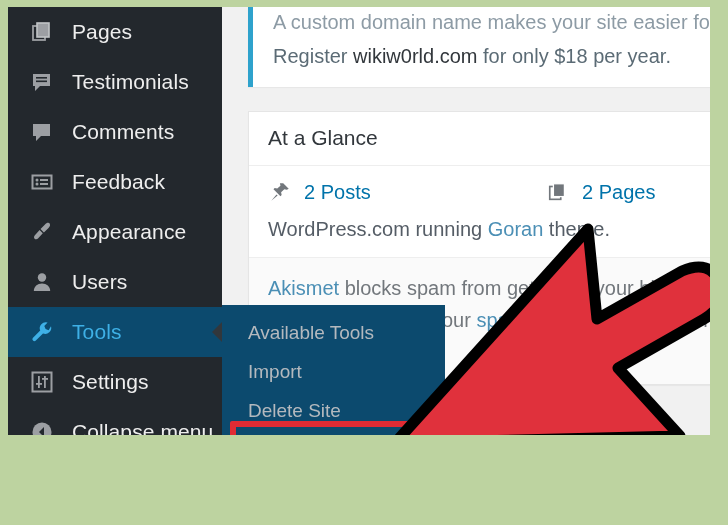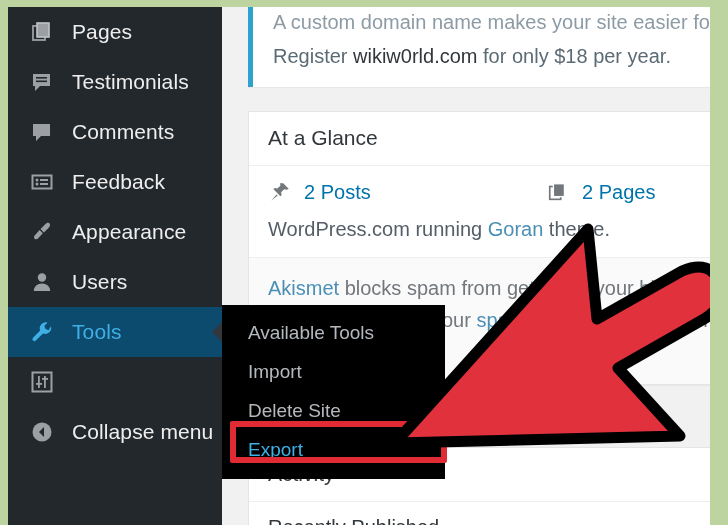--- a/index.html
+++ b/index.html
@@ -20,21 +20,21 @@
     width: 728px; height: 525px;
     background: #bdd3a0;
   }
 
   
   #viewport {
     position: absolute;
     left: 8px;
     top: 7px;
     width: 702px;
-    height: 518px;
+    height: 428px;
     background: #f1f1f1;
     overflow: hidden;
   }
 
   
   #sidebar {
     position: absolute;
     left: 0; top: 0;
     width: 214px;
     height: 518px;
@@ -81,21 +81,21 @@
     border-bottom: 11px solid transparent;
     border-right: 11px solid #32373c;
   }
 
   
   #submenu {
     position: absolute;
     left: 214px;
     top: 298px;
     width: 223px;
-    background: #000000;
+    background: #0c4a6e;
     padding: 8px 0 10px 0;
     z-index: 30;
   }
   .sub-item {
     height: 39px;
     display: flex;
     align-items: center;
     padding-left: 26px;
     color: #b4b9be;
     font-size: 19px;
@@ -305,20 +305,21 @@
       <div class="menu-item">
         <span class="mi-icon">
           <svg width="24" height="24" viewBox="0 0 24 24">
             <rect x="2.5" y="2.5" width="19" height="19" fill="none" stroke="#a7aaad" stroke-width="2"></rect>
             <rect x="8" y="6" width="1.8" height="12" fill="#a7aaad"></rect>
             <rect x="6" y="13" width="6" height="1.8" fill="#a7aaad"></rect>
             <rect x="14" y="6" width="1.8" height="12" fill="#a7aaad"></rect>
             <rect x="12" y="8" width="6" height="1.8" fill="#a7aaad"></rect>
           </svg>
         </span>
+        <span class="mi-label">Settings</span>
       </div>
 
       <div class="menu-item">
         <span class="mi-icon">
           <svg width="24" height="24" viewBox="0 0 24 24">
             <circle cx="12" cy="12" r="9.5" fill="#a7aaad"></circle>
             <path d="M14 7l-5 5 5 5z" fill="#23282d"></path>
           </svg>
         </span>
         <span class="mi-label">Collapse menu</span>

